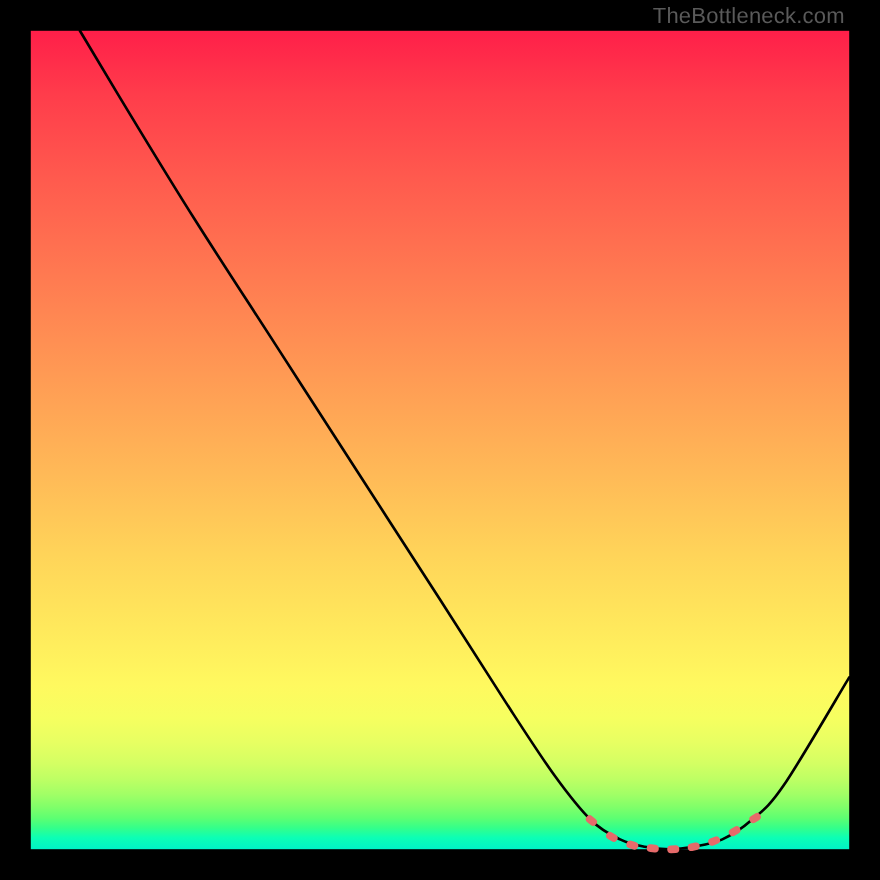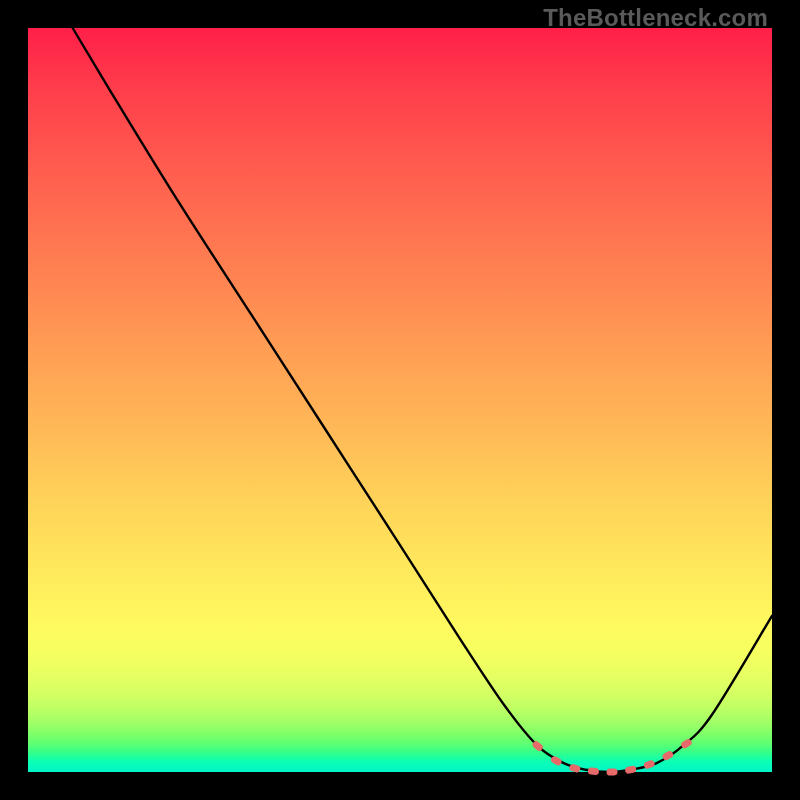--- a/index.html
+++ b/index.html
@@ -44,22 +44,22 @@
       #34ff8a 97.4%,
       #0cffb5 98.6%,
       #00f3c7 100%
     );
   }
   .watermark {
     position: absolute;
     top: 4px;
     right: 32px;
     font-family: Arial, Helvetica, sans-serif;
-    font-size: 24px;
-    font-weight: 700;
+    font-size: 20px;
+    font-weight: 400;
     color: #5a5a5a;
     letter-spacing: 0.2px;
     user-select: none;
   }
   svg.curve {
     position: absolute;
     left: 0;
     top: 0;
     width: 744px;
     height: 744px;

